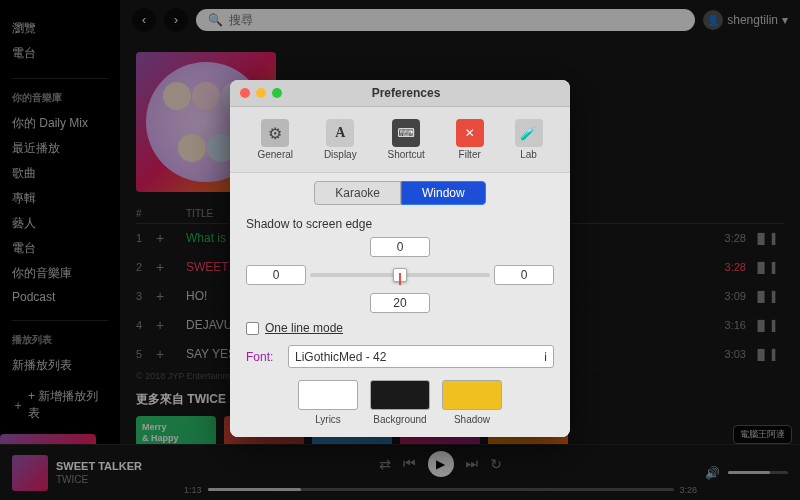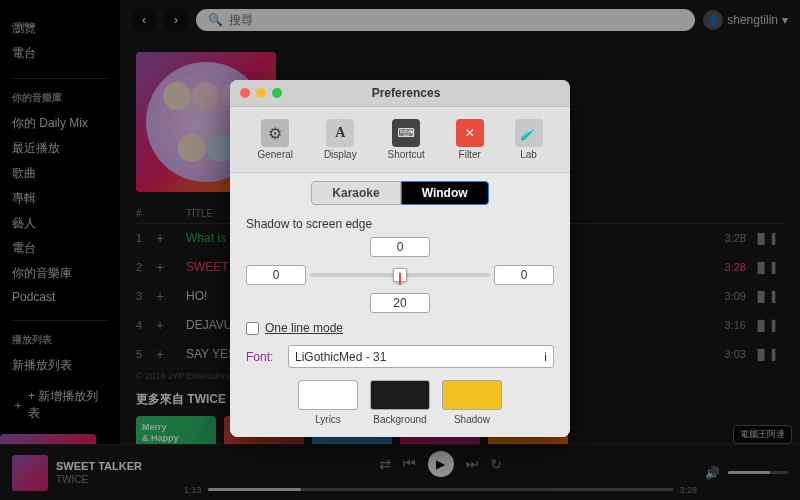--- a/index.html
+++ b/index.html
@@ -420,26 +420,25 @@
       padding: 8px 0 0;
       gap: 0;
     }
     .modal-tab {
       padding: 4px 20px;
       font-size: 12px;
       cursor: pointer;
       border: 1px solid #aaa;
       color: #444;
       background: #ddd;
-      font-weight: bold;
     }
     .modal-tab:first-child { border-radius: 4px 0 0 4px; }
     .modal-tab:last-child { border-radius: 0 4px 4px 0; }
     .modal-tab.active {
-      background: #000000;
+      background: #1d4ed8;
       color: #fff;
       border-color: #2d7cf6;
     }
 
     .modal-body {
       padding: 12px 16px;
       background: #e8e8e8;
     }
     .modal-label {
       font-size: 12px;
@@ -816,21 +815,21 @@
       </div>
 
       <div class="modal-checkbox-row">
         <div class="modal-checkbox"></div>
         <label>One line mode</label>
       </div>
 
       <div class="modal-font-row">
         <span class="modal-font-label">Font:</span>
         <div class="modal-font-select">
-          <span>LiGothicMed - 31</span>
+          <span>LiGothicMed - 42</span>
           <span>ℹ</span>
         </div>
       </div>
 
       <div class="modal-color-row">
         <div class="modal-color-item">
           <div class="modal-color-swatch swatch-white"></div>
           <span>Lyrics</span>
         </div>
         <div class="modal-color-item">

